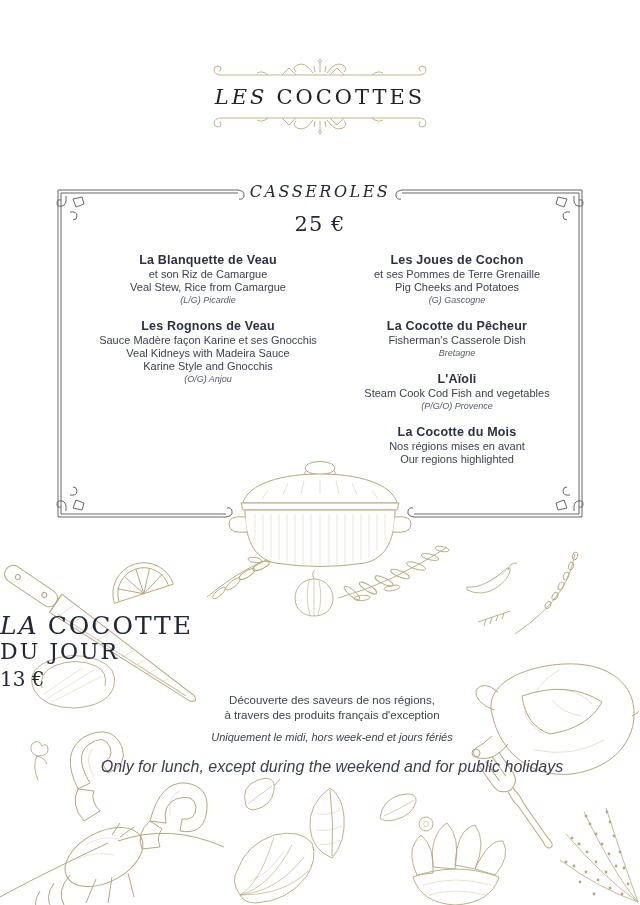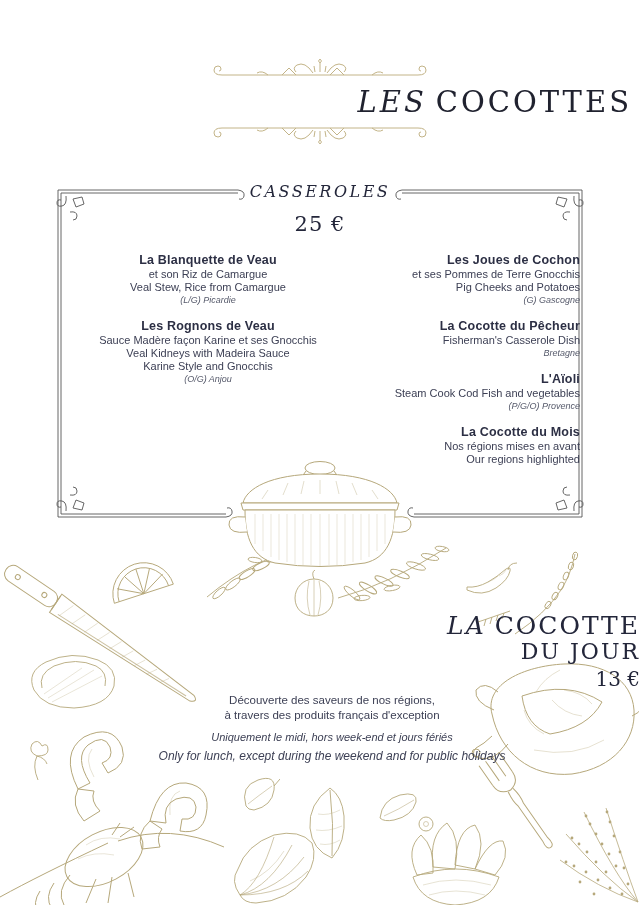--- a/index.html
+++ b/index.html
@@ -2,51 +2,51 @@
 <html><head>
 <meta charset="utf-8">
 <style>
   html,body{margin:0;padding:0;background:#fff;}
   .page{position:relative;width:640px;height:905px;background:#fff;overflow:hidden;
         font-family:"Liberation Sans",sans-serif;color:#3d4055;}
   
   .masthead{position:absolute;top:56px;left:0;right:0;text-align:center;z-index:3;}
   .flourish{display:block;margin:0 auto;}
   .flip{transform:scaleY(-1);}
-  .page-title{margin:3px 8px 2px;font-family:"DejaVu Serif","Liberation Serif",serif;
-        font-weight:400;font-size:29px;letter-spacing:3px;color:#20222f;text-align:right;}
+  .page-title{margin:3px 0 2px;font-family:"DejaVu Serif","Liberation Serif",serif;
+        font-weight:400;font-size:21px;letter-spacing:3px;color:#20222f;}
   .page-title .it{font-style:italic;margin-right:9px;}
   
   .frame-svg{position:absolute;left:0;top:0;z-index:1;}
   
   .cass-head{position:absolute;top:184px;left:0;right:0;text-align:center;z-index:3;color:#23263a;}
   .cass-title{font-family:"DejaVu Serif","Liberation Serif",serif;font-style:italic;
         font-size:16px;line-height:16px;letter-spacing:2.5px;}
   .cass-price{font-family:"DejaVu Serif","Liberation Serif",serif;font-size:21px;
         line-height:24px;margin-top:12px;letter-spacing:1px;}
   
   .col{position:absolute;top:253px;width:246px;text-align:center;z-index:3;}
   .col-left{left:85px;}
-  .col-right{left:334px;text-align:right;}
+  .col-right{left:334px;}
   .item{margin-bottom:13px;}
   .item-name{font-size:12.5px;line-height:15px;font-weight:bold;color:#2c2f44;letter-spacing:.2px;}
   .item-sub{font-size:11px;line-height:13px;color:#3d4055;}
   .item-trans{font-size:11px;line-height:13px;color:#3d4055;}
   .item-note{font-size:9px;line-height:11px;font-style:italic;color:#565a6b;margin-top:1px;}
   
-  .du-jour{position:absolute;top:612px;left:0;right:0;text-align:right;z-index:3;
+  .du-jour{position:absolute;top:612px;left:0;right:0;text-align:left;z-index:3;
         font-family:"DejaVu Serif","Liberation Serif",serif;color:#23263a;}
   .dj-l1{font-size:25px;line-height:27px;letter-spacing:2px;}
   .dj-l1 .it{font-style:italic;margin-right:9px;}
   .dj-l2{font-size:22px;line-height:24px;letter-spacing:2px;margin-top:1px;}
   .dj-price{font-size:20px;line-height:22px;margin-top:4px;}
   .daily-desc{position:absolute;top:693px;left:0;right:0;text-align:center;z-index:3;padding-left:24px;}
   .dd-main{margin:0;font-size:11.5px;line-height:15px;color:#3d4055;}
   .dd-note-fr{margin:7px 0 0;font-size:11px;line-height:14px;font-style:italic;color:#3d4055;}
-  .dd-note-en{margin:5px 0 0;font-size:12px;line-height:14px;font-style:italic;color:#3d4055;}
+  .dd-note-en{margin:16px 0 0;font-size:16px;line-height:14px;font-style:italic;color:#3d4055;}
   
   .dec{position:absolute;z-index:1;}
   .dec-top{z-index:2;}
 </style>
 </head>
 <body>
 
 <div class="page">
 
   <header class="masthead">
@@ -119,21 +119,21 @@
       <div class="item-sub">Sauce Madère façon Karine et ses Gnocchis</div>
       <div class="item-trans">Veal Kidneys with Madeira Sauce</div>
       <div class="item-trans">Karine Style and Gnocchis</div>
       <div class="item-note">(O/G) Anjou</div>
     </div>
   </div>
 
   <div class="col col-right">
     <div class="item">
       <div class="item-name">Les Joues de Cochon</div>
-      <div class="item-sub">et ses Pommes de Terre Gnocchis</div>
+      <div class="item-sub">et ses Pommes de Terre Grenaille</div>
       <div class="item-trans">Pig Cheeks and Potatoes</div>
       <div class="item-note">(G) Gascogne</div>
     </div>
     <div class="item">
       <div class="item-name">La Cocotte du Pêcheur</div>
       <div class="item-trans">Fisherman's Casserole Dish</div>
       <div class="item-note">Bretagne</div>
     </div>
     <div class="item">
       <div class="item-name">L'Aïoli</div>

